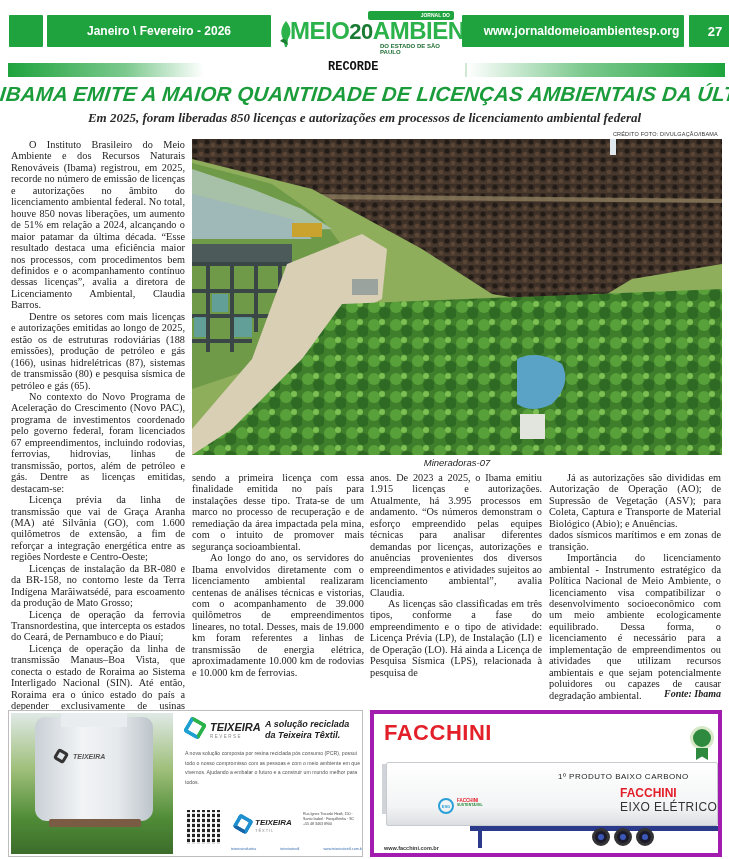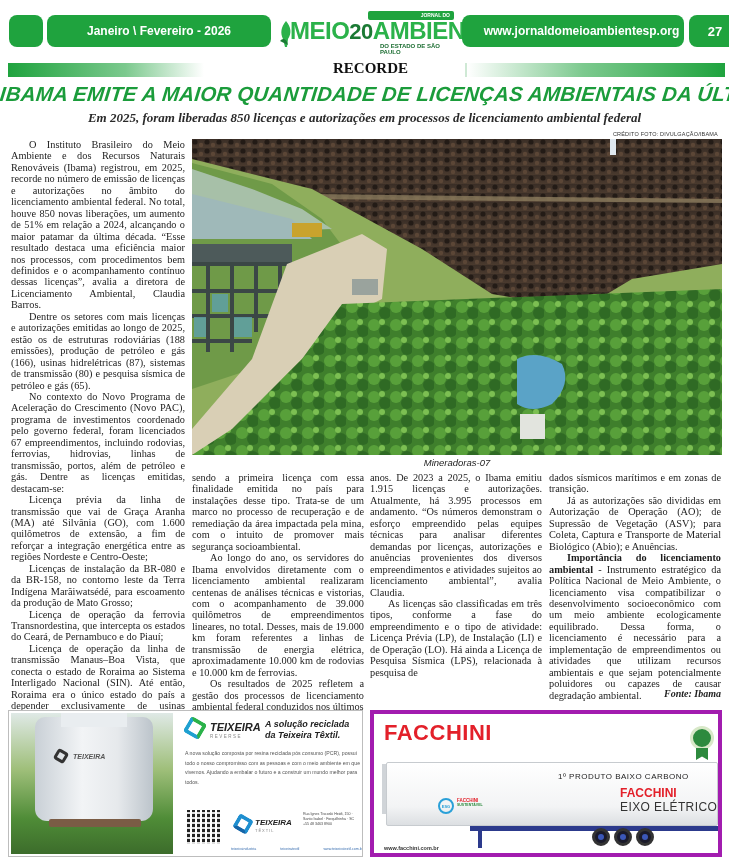--- a/index.html
+++ b/index.html
@@ -1,60 +1,60 @@
 <!DOCTYPE html>
 <html><head>
 <meta charset="utf-8">
 <style>
   * { box-sizing: border-box; margin: 0; padding: 0; }
   html, body { width: 729px; height: 859px; background: #ffffff; overflow: hidden; }
   body { position: relative; font-family: "Liberation Serif", serif; color: #1a1a1a; }
 
   
   .hdr { position: absolute; top: 15px; left: 0; width: 729px; height: 34px; }
-  .pill { position: absolute; top: 0; height: 32px; background: #1fa33e; border-radius: 8px; color: #fff;
+  .pill { position: absolute; top: 0; height: 32px; background: #1fa33e; border-radius: 1px; color: #fff;
           font-family: "Liberation Sans", sans-serif; font-weight: bold; display: flex; align-items: center; justify-content: center; font-size: 12px; }
   .pill.sq1 { left: 9px; width: 34px; }
   .pill.date { left: 47px; width: 224px; }
   .pill.url { left: 462px; width: 222px; padding-left: 17px; }
   .pill.page { left: 689px; width: 52px; font-size: 13px; }
   .logo { position: absolute; left: 276px; top: -4px; width: 182px; height: 42px; }
   .logo .jd { position: absolute; left: 92px; top: 0; width: 86px; height: 9px; background: #1fa33e; border-radius: 2px;
               font-family: "Liberation Sans", sans-serif; font-size: 5px; font-weight: bold; color: #fff; text-align: right; padding-right: 4px; line-height: 9px; }
   .logo .mw { position: absolute; left: 14px; top: 6px; font-family: "Liberation Sans", sans-serif; font-weight: bold; font-size: 24px;
               color: #2bb24a; letter-spacing: -0.5px; line-height: 28px; }
   .logo .mw .twenty { color: #1b7a34; font-size: 22px; }
   .logo .sub { position: absolute; left: 104px; top: 32px; font-family: "Liberation Sans", sans-serif; font-size: 6px; font-weight: bold; color: #1b6d31; }
   .logo .leaf { position: absolute; left: 2px; top: 8px; width: 16px; height: 30px; }
 
   
   .secbar { position: absolute; top: 60px; left: 8px; width: 717px; height: 20px; }
   .secbar .gl { position: absolute; left: 0; top: 3px; width: 196px; height: 14px; background: linear-gradient(90deg, #1fa33e 0%, #7cc98e 60%, #ffffff 100%); }
   .secbar .gr { position: absolute; right: 0; top: 3px; width: 260px; height: 14px; background: linear-gradient(90deg, #ffffff 0%, #7cc98e 45%, #1fa33e 100%); border-left: 2px solid #cfe9d5; }
-  .secbar .lab { position: absolute; left: 320px; top: 0; width: 80px; text-align: right; font-family: Liberation Serif, serif; font-weight: bold; font-size: 15px; color: #111; }
+  .secbar .lab { position: absolute; left: 320px; top: 0; width: 80px; text-align: left; font-family: Liberation Mono, monospace; font-weight: bold; font-size: 12px; color: #111; }
 
   
   .headline { position: absolute; top: 82px; left: 0; width: 729px; text-align: center; font-family: "Liberation Sans", sans-serif; font-weight: bold;
               font-style: italic; font-size: 20.5px; color: #1b9c3b; letter-spacing: 0.2px; transform: skewX(-6deg); white-space: nowrap; }
   .subhead { position: absolute; top: 110px; left: 0; width: 729px; text-align: center; font-style: italic; font-size: 13px; color: #2a2a2a; }
   .credit { position: absolute; top: 131px; right: 11px; font-family: "Liberation Sans", sans-serif; font-size: 5.5px; color: #333; letter-spacing: 0.2px; }
 
   
   .photo { position: absolute; left: 192px; top: 139px; width: 530px; height: 316px; overflow: hidden; background: #3b3127; }
   .photo svg { display: block; }
   .caption { position: absolute; left: 192px; top: 457px; width: 530px; text-align: center; font-family: "Liberation Sans", sans-serif; font-style: italic; font-size: 9.5px; color: #222; }
 
   
   .col { position: absolute; font-size: 10.3px; line-height: 11.45px; text-align: justify; color: #1c1c1c; }
   .col p { text-indent: 18px; }
   .col1 { left: 11px; top: 139px; width: 174px; }
   .col2 { left: 192px; top: 472px; width: 172px; }
   .col3 { left: 370px; top: 472px; width: 172px; }
   .col4 { left: 549px; top: 472px; width: 172px; }
-  .col b { font-weight: bold; }
+  .col b { font-weight: normal; }
   .fonte { position: absolute; left: 549px; top: 688px; width: 172px; text-align: right; font-weight: bold; font-style: italic; font-size: 10px; color: #222; }
 
   
   .ad1 { position: absolute; left: 8px; top: 710px; width: 355px; height: 147px; border: 1px solid #bdbdbd; background: #fff; overflow: hidden; padding-left: 23px; }
   .ad1 .img { position: absolute; left: 2px; top: 2px; width: 162px; height: 141px; background: linear-gradient(180deg, #dfe9e6 0%, #9fbf7a 40%, #4f8c37 75%, #3c6c2b 100%); overflow: hidden; }
   .ad1 .bag { position: absolute; left: 24px; top: 4px; width: 118px; height: 104px; background: linear-gradient(90deg, #c9d0d6 0%, #f2f4f6 40%, #e6e9ec 70%, #bcc4cb 100%); border-radius: 10px 10px 12px 12px; }
   .ad1 .bagtop { position: absolute; left: 50px; top: 0; width: 66px; height: 14px; background: #e9edf0; }
   .ad1 .baglogo { position: absolute; left: 62px; top: 40px; font-family: "Liberation Sans", sans-serif; font-weight: bold; font-style: italic; font-size: 7px; color: #555; }
   .ad1 .bagicon { position: absolute; left: 44px; top: 37px; width: 12px; height: 12px; border: 3px solid #333; border-radius: 3px; transform: rotate(30deg); }
   .ad1 .base { position: absolute; left: 38px; top: 106px; width: 92px; height: 8px; background: #7a5c45; border-radius: 2px; }
@@ -179,31 +179,30 @@
   <p>Licença prévia da linha de transmissão que vai de Graça Aranha (MA) até Silvânia (GO), com 1.600 quilômetros de extensão, a fim de reforçar a integração energética entre as regiões Nordeste e Centro-Oeste;</p>
   <p>Licenças de instalação da BR-080 e da BR-158, no contorno leste da Terra Indígena Marãiwatsédé, para escoamento da produção de Mato Grosso;</p>
   <p>Licença de operação da ferrovia Transnordestina, que intercepta os estados do Ceará, de Pernambuco e do Piauí;</p>
   <p>Licença de operação da linha de transmissão Manaus–Boa Vista, que conecta o estado de Roraima ao Sistema Interligado Nacional (SIN). Até então, Roraima era o único estado do país a depender exclusivamente de usinas termelétricas movidas a combustíveis fósseis para garantir o abastecimento de energia;</p>
   <p>Outra licença de operação relevante foi o descomissionamento da mina de urânio localizada em Caldas (MG),</p>
 </div>
 
 <div class="col col2">
   <p style="text-indent:0">sendo a primeira licença com essa finalidade emitida no país para instalações desse tipo. Trata-se de um marco no processo de recuperação e de remediação da área impactada pela mina, com o intuito de promover mais segurança socioambiental.</p>
   <p>Ao longo do ano, os servidores do Ibama envolvidos diretamente com o licenciamento ambiental realizaram centenas de análises técnicas e vistorias, com o acompanhamento de 39.000 quilômetros de empreendimentos lineares, no total. Desses, mais de 19.000 km foram referentes a linhas de transmissão de energia elétrica, aproximadamente 10.000 km de rodovias e 10.000 km de ferrovias.</p>
-  <p>Os resultados de 2025 refletem a gestão dos processos de licenciamento ambiental federal conduzidos nos últimos</p>
 </div>
 
 <div class="col col3">
   <p style="text-indent:0">anos. De 2023 a 2025, o Ibama emitiu 1.915 licenças e autorizações. Atualmente, há 3.995 processos em andamento. “Os números demonstram o esforço empreendido pelas equipes técnicas para analisar diferentes demandas por licenças, autorizações e anuências provenientes dos diversos empreendimentos e atividades sujeitos ao licenciamento ambiental”, avalia Claudia.</p>
   <p>As licenças são classificadas em três tipos, conforme a fase do empreendimento e o tipo de atividade: Licença Prévia (LP), de Instalação (LI) e de Operação (LO). Há ainda a Licença de Pesquisa Sísmica (LPS), relacionada à pesquisa de</p>
 </div>
 
 <div class="col col4">
+  <p>Já as autorizações são divididas em Autorização de Operação (AO); de Supressão de Vegetação (ASV); para Coleta, Captura e Transporte de Material Biológico (Abio); e Anuências.</p>
   <p style="text-indent:0">dados sísmicos marítimos e em zonas de transição.</p>
-  <p>Já as autorizações são divididas em Autorização de Operação (AO); de Supressão de Vegetação (ASV); para Coleta, Captura e Transporte de Material Biológico (Abio); e Anuências.</p>
   <p><b>Importância do licenciamento ambiental</b><span> - Instrumento estratégico da Política Nacional de Meio Ambiente, o licenciamento visa compatibilizar o desenvolvimento socioeconômico com um meio ambiente ecologicamente equilibrado. Dessa forma, o licenciamento é necessário para a implementação de empreendimentos ou atividades que utilizam recursos ambientais e que sejam potencialmente poluidores ou capazes de causar degradação ambiental.</span></p>
 </div>
 <div class="fonte">Fonte: Ibama</div>
 
 <div class="ad1">
   <div class="img">
     <div class="bag"></div>
     <div class="bagtop"></div>
     <div class="bagicon"></div>
     <div class="baglogo">TEIXEIRA</div>

